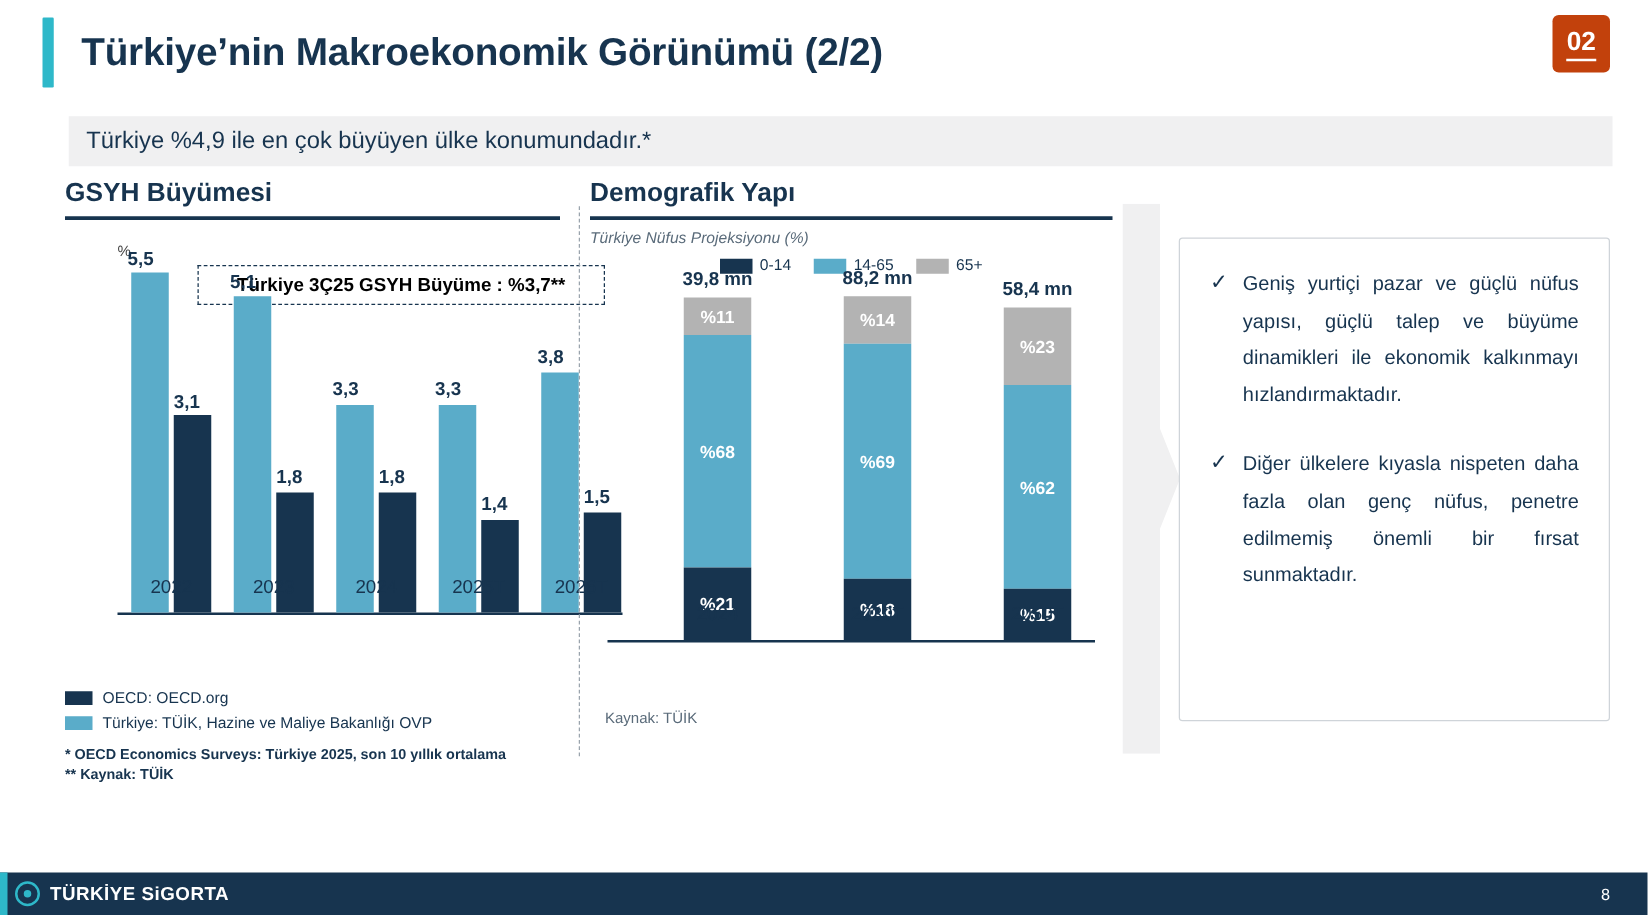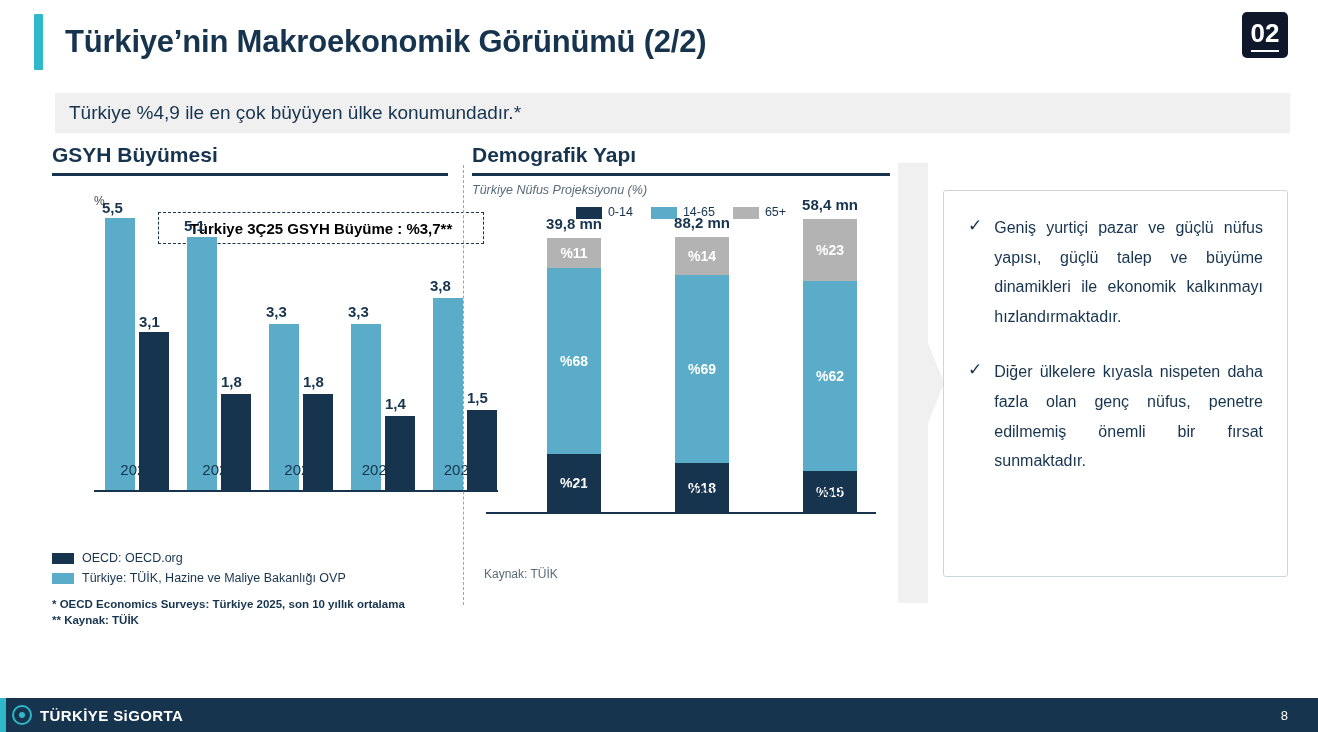--- a/index.html
+++ b/index.html
@@ -16,23 +16,23 @@
     position:absolute;left:34px;top:14px;display:flex;align-items:center;
   }
   .title-accent{
     width:9px;height:56px;background:#2eb8c9;margin-right:22px;border-radius:1px;
   }
   .title-text{
     font-size:31px;font-weight:bold;color:#17344f;letter-spacing:-0.2px;
   }
   .page-badge{
     position:absolute;right:30px;top:12px;width:46px;height:46px;
-    background:#0f172a;color:#ffffff;border-radius:5px;
+    background:#c2410c;color:#ffffff;border-radius:5px;
     display:flex;align-items:center;justify-content:center;
-    font-size:26px;font-weight:bold;
+    font-size:21px;font-weight:bold;
   }
   .page-badge span{border-bottom:2px solid #ffffff;padding-bottom:1px;}
   
   .subtitle-band{
     position:absolute;left:55px;top:93px;width:1235px;height:40px;
     background:#f0f0f1;display:flex;align-items:center;
   }
   .subtitle-band .txt{
     margin-left:14px;font-size:19px;color:#17344f;
   }
@@ -269,21 +269,21 @@
         <div class="seg s1465" style="height:188px;">%69</div>
         <div class="seg s014" style="height:49px;">%18</div>
       </div>
       <div class="rxlabel">2030T</div>
     </div>
 
     <div class="rgroup" style="left:294px;">
       <div class="rtot">58,4 mn</div>
       <div class="stack">
         <div class="seg s65" style="height:62px;">%23</div>
-        <div class="seg s1465" style="height:190px;">%62</div>
+        <div class="seg s1465" style="height:163px;">%62</div>
         <div class="seg s014" style="height:41px;">%15</div>
       </div>
       <div class="rxlabel">2050T</div>
     </div>
   </div>
 
   <div class="source" style="margin-top:10px;margin-left:12px;">Kaynak: TÜİK</div>
 </div>
 
 <div class="arrow">

